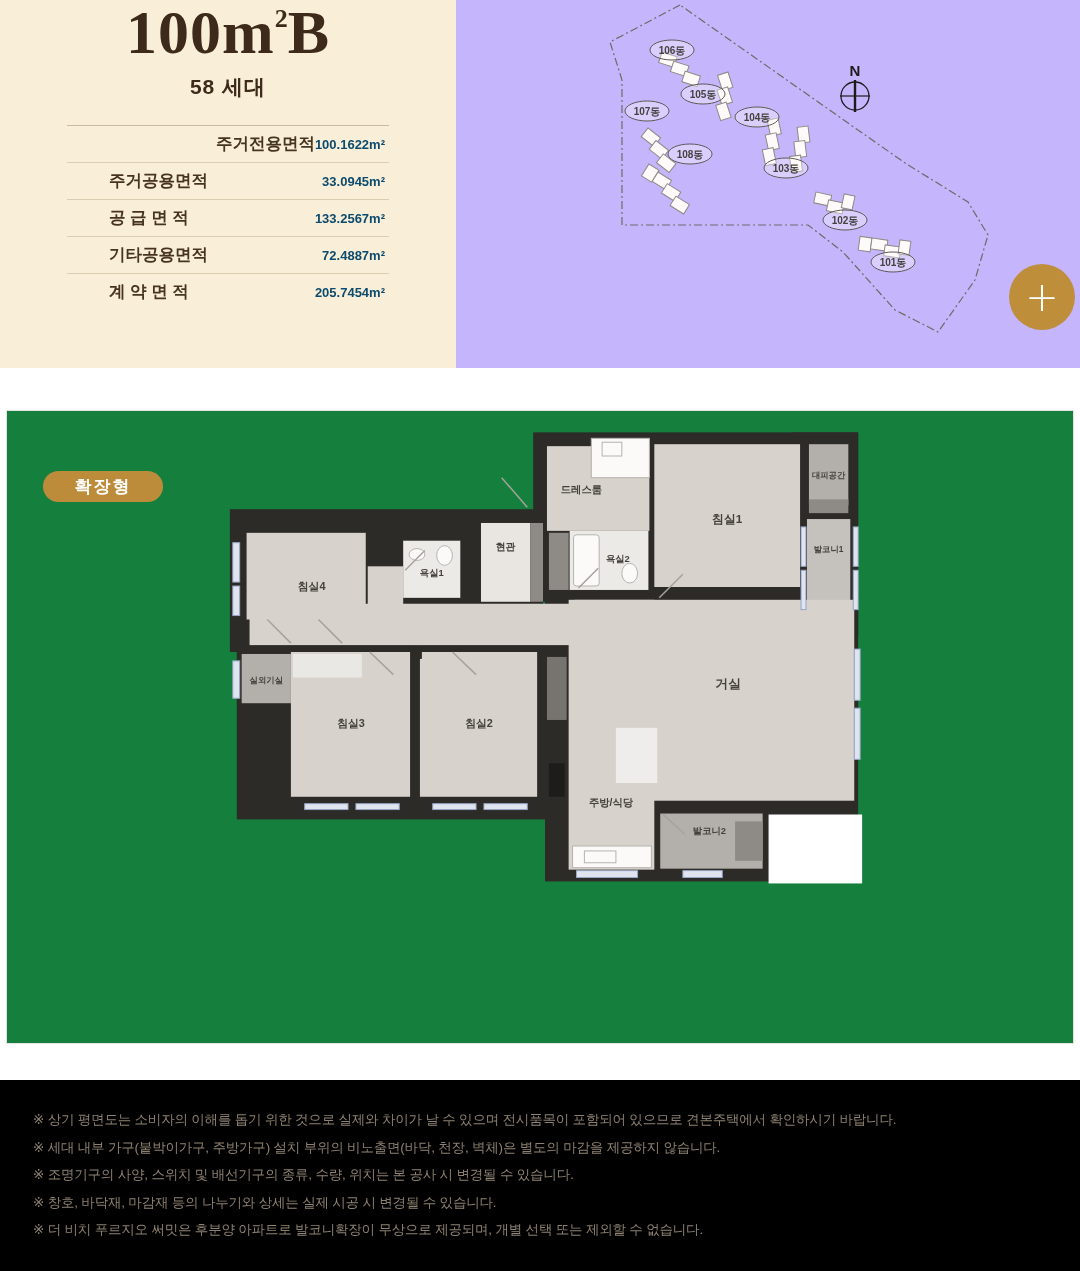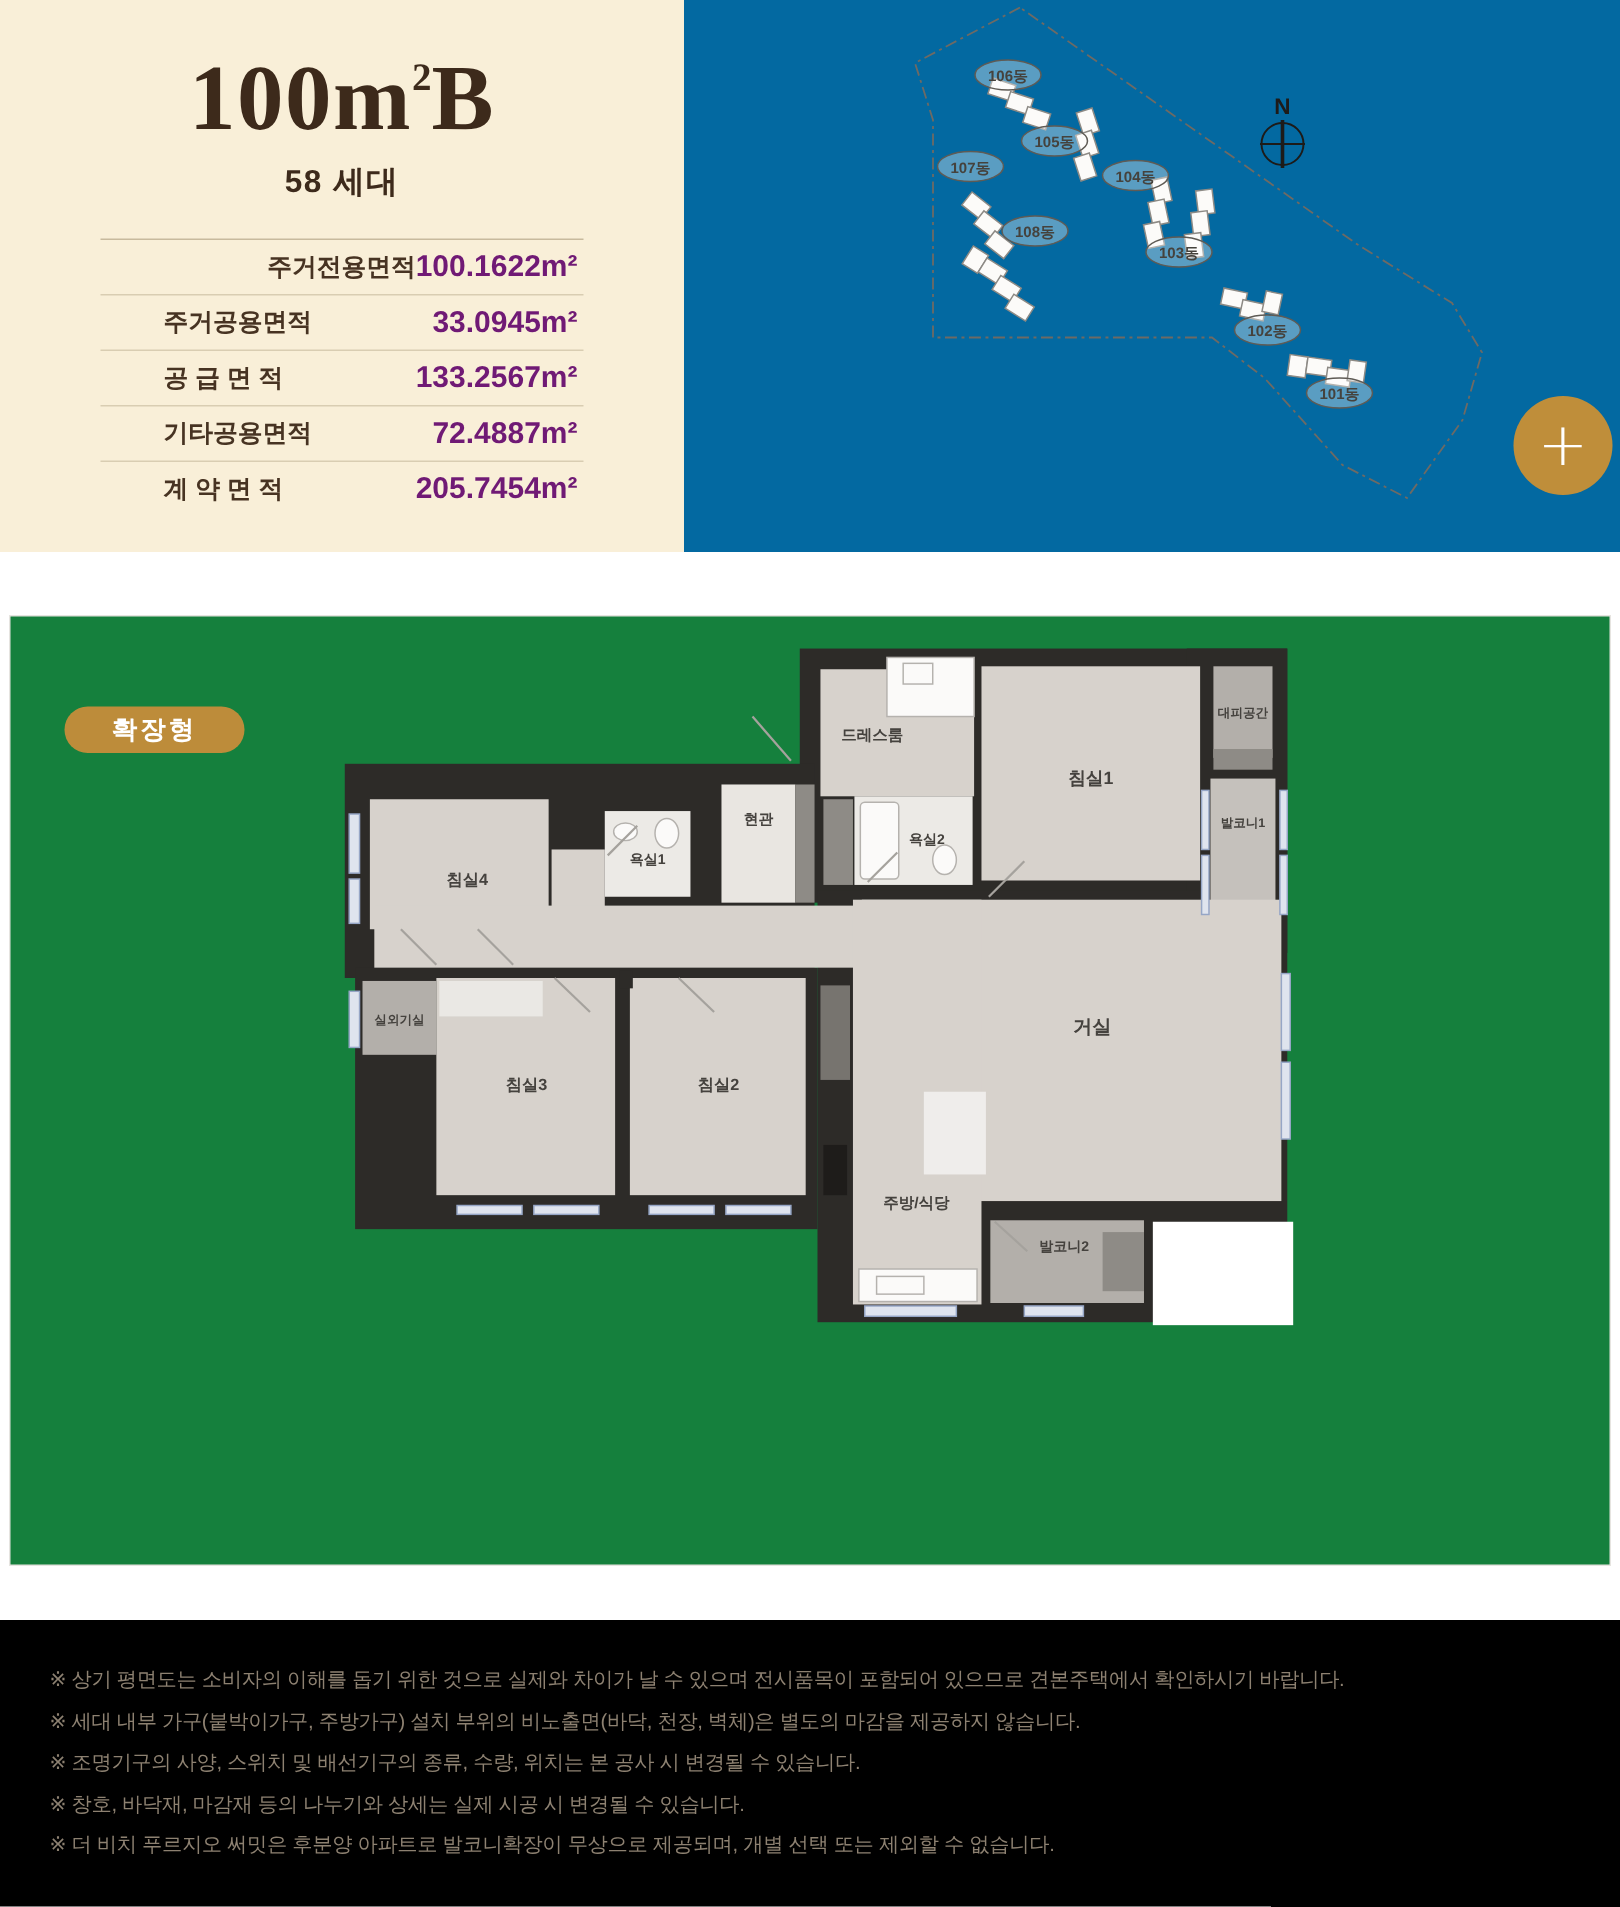--- a/index.html
+++ b/index.html
@@ -4,32 +4,32 @@
 <style>
   * { margin:0; padding:0; box-sizing:border-box; }
   html,body { width:1080px; }
   body {
     width:1080px; height:1271px; background:#ffffff;
     font-family:"Liberation Sans","DejaVu Sans",sans-serif;
     position:relative; overflow:hidden;
   }
   
   .header { display:flex; height:368px; position:relative; }
-  .header-left { width:456px; background:#f9efd8; padding-top:34px; }
-  .header-right { flex:1; background:#0369a1; position:relative; }
+  .header-left { width:456px; background:#f9efd8; }
+  .header-right { flex:1; background:#c4b5fd; position:relative; }
   .unit-title { text-align:center; color:#3d2a1b; font-family:"Liberation Serif","DejaVu Serif",serif;
     font-weight:700; font-size:62px; line-height:1.05; letter-spacing:1px; }
   .unit-title sup { font-size:26px; vertical-align:26px; letter-spacing:0; }
   .unit-count { text-align:center; color:#3d2a1b; font-size:21px; font-weight:700; margin-top:8px; letter-spacing:1px; }
   .area-table { width:322px; margin:24px auto 0; }
   .area-row { display:flex; justify-content:space-between; align-items:center;
     height:37px; border-top:1px solid #d9cdb2; padding:0 4px 0 42px; }
   .area-row:first-child { border-top:1px solid #c8ba9d;justify-content:flex-end; }
   .area-label { font-size:16.5px; font-weight:700; color:#473322; }
-  .area-value { font-size:20px; font-weight:700; color:#701a75; }
+  .area-value { font-size:13px; font-weight:700; color:#0c4a6e; }
   
   .site-map { position:absolute; left:0; top:0; width:480px; height:340px; }
   .plus-button { position:absolute; left:977px; top:264px; width:66px; height:66px;
     border-radius:50%; background:#bf8e3a; border:none; cursor:pointer;
     color:#ffffff; font-size:40px; font-weight:300; line-height:60px; text-align:center;
     font-family:"DejaVu Sans",sans-serif; }
   
   .plan-card { position:absolute; left:6px; top:410px; width:1068px; height:634px;
     background:#15803d; border:1px solid #e6e4e0; }
   .expand-badge { position:absolute; left:36px; top:60px; width:120px; height:31px;

